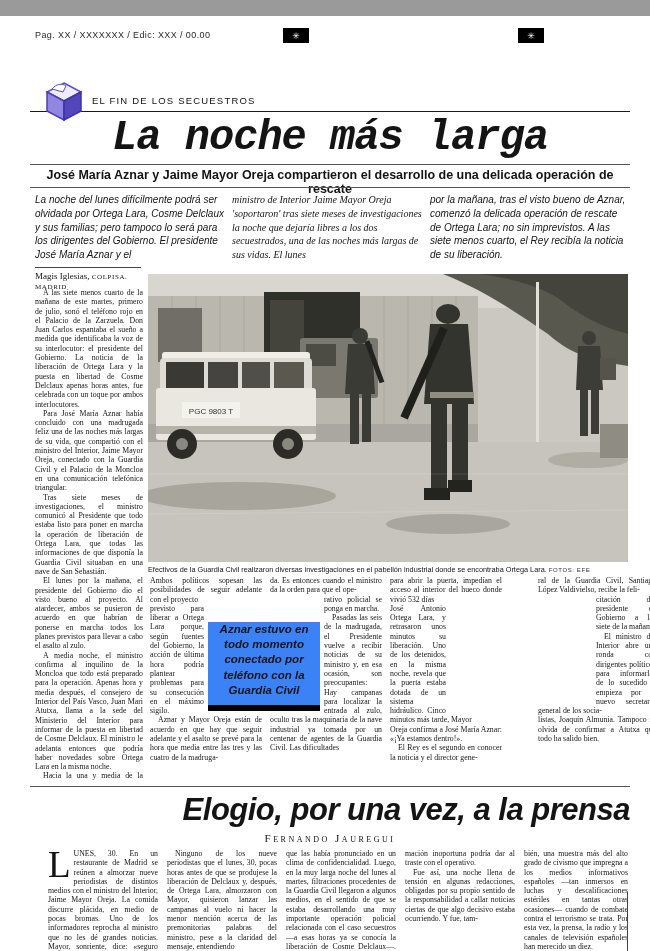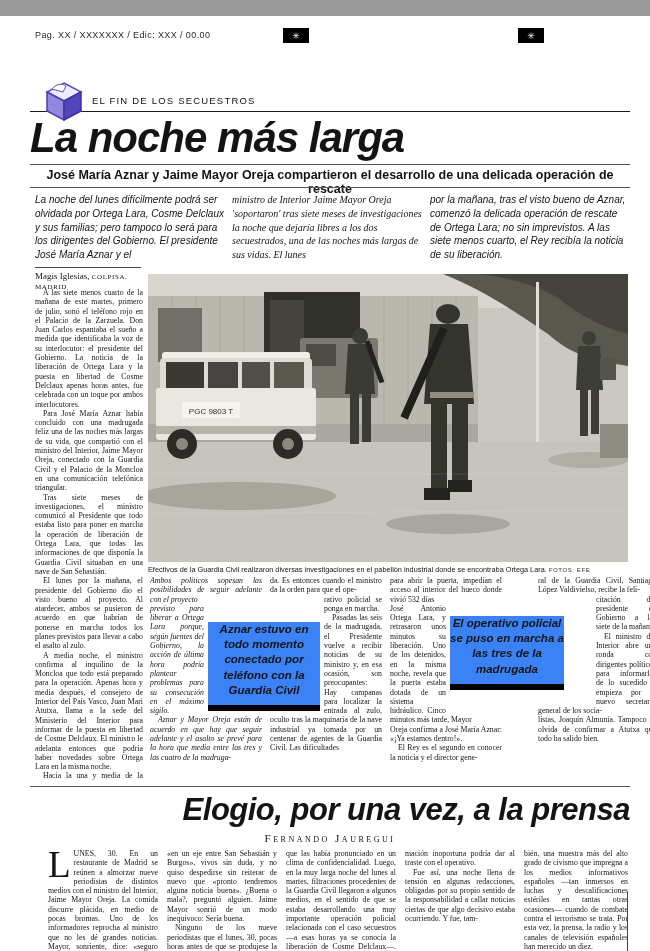--- a/index.html
+++ b/index.html
@@ -5,22 +5,22 @@
   html,body{margin:0;padding:0;background:#9a9a9a;}
   .sheet{position:relative;width:650px;height:951px;margin:16px auto;background:#ffffff;
          overflow:hidden;color:#141414;font-family:"Liberation Serif",serif;}
   .abs{position:absolute;}
   .masthead{font-family:"Liberation Sans",sans-serif;font-size:9px;color:#2a2a2a;letter-spacing:.4px;}
   .pmark{width:26px;height:15px;background:#000;color:#fff;display:flex;align-items:center;
          justify-content:center;font-size:9px;font-family:"DejaVu Sans",sans-serif;}
   .hrule{background:#1a1a1a;height:1px;}
   .vrule{background:#1a1a1a;width:1px;}
   .kicker{font-family:"Liberation Sans",sans-serif;font-size:9.5px;letter-spacing:1.2px;color:#111;}
-  .headline{font-family:Liberation Sans, sans-serif;font-style:italic;font-weight:bold;
-            font-size:42px;letter-spacing:-1px;text-align:left;line-height:1.05;}
+  .headline{font-family:Liberation Mono, monospace;font-style:italic;font-weight:bold;
+            font-size:42px;letter-spacing:-1px;text-align:center;line-height:1.05;}
   .deck{font-family:"Liberation Sans",sans-serif;font-weight:bold;font-size:12.5px;text-align:center;}
   .lead{font-family:"Liberation Sans",sans-serif;font-style:italic;font-size:10px;line-height:1.38;
         overflow:hidden;}
   .byline{font-size:9px;}
   .byline .ag{font-size:7px;letter-spacing:.6px;}
   .bodycol{font-size:7.8px;line-height:9.3px;text-align:justify;overflow:hidden;}
   .bodycol p{margin:0;}
   .bodycol p.ind{text-indent:8px;}
   .fspacer{background:transparent;}
   .fR{float:right;}
@@ -142,21 +142,21 @@
 
   <div class="abs bodycol" style="left:35px;top:272px;width:108px;height:494px;">
     <p class="ind">A las siete menos cuarto de la mañana de este martes, primero de julio, sonó el teléfono rojo en el Palacio de la Zarzuela. Don Juan Carlos espantaba el sueño a medida que identificaba la voz de su interlocutor: el presidente del Gobierno. La noticia de la liberación de Ortega Lara y la puesta en libertad de Cosme Delclaux apenas horas antes, fue celebrada con un toque por ambos interlocutores.</p>
     <p class="ind">Para José María Aznar había concluido con una madrugada feliz una de las noches más largas de su vida, que compartió con el ministro del Interior, Jaime Mayor Oreja, conectado con la Guardia Civil y el Palacio de la Moncloa en una comunicación telefónica triangular.</p>
     <p class="ind">Tras siete meses de investigaciones, el ministro comunicó al Presidente que todo estaba listo para poner en marcha la operación de liberación de Ortega Lara, que todas las informaciones de que disponía la Guardia Civil situaban en una nave de San Sebastián.</p>
     <p class="ind">El lunes por la mañana, el presidente del Gobierno dio el visto bueno al proyecto. Al atardecer, ambos se pusieron de acuerdo en que habrían de ponerse en marcha todos los planes previstos para llevar a cabo el asalto al zulo.</p>
     <p class="ind">A media noche, el ministro confirma al inquilino de la Moncloa que todo está preparado para la operación. Apenas hora y media después, el consejero de Interior del País Vasco, Juan Mari Atutxa, llama a la sede del Ministerio del Interior para informar de la puesta en libertad de Cosme Delclaux. El ministro le adelanta entonces que podría haber novedades sobre Ortega Lara en la misma noche.</p>
     <p class="ind">Hacia la una y media de la madrugada, Jaime Mayor Oreja informa al Presidente que Cosme Delclaux está en libertad.</p>
   </div>
 
-  <div class="abs bodycol" style="left:150px;top:560px;width:112px;height:205px;font-style:italic;">
+  <div class="abs bodycol" style="left:150px;top:560px;width:112px;height:205px;">
     <p>Ambos políticos sopesan las posibilidades de seguir adelante con el proyecto</p>
     <div class="fspacer fR" style="width:58px;height:110px;"></div>
     <p>previsto para liberar a Ortega Lara porque, según fuentes del Gobierno, la acción de última hora podría plantear problemas para su consecución en el máximo sigilo.</p>
     <p class="ind">Aznar y Mayor Oreja están de acuerdo en que hay que seguir adelante y el asalto se prevé para la hora que media entre las tres y las cuatro de la madruga-</p>
   </div>
 
   <div class="abs bodycol" style="left:270px;top:560px;width:112px;height:205px;">
     <p>da. Es entonces cuando el ministro da la orden para que el ope-</p>
     <div class="fspacer fL" style="width:54px;height:112px;"></div>
     <p>rativo policial se ponga en marcha.</p>
@@ -176,34 +176,29 @@
     <div class="fspacer fL" style="width:58px;height:106px;"></div>
     <p>citación del presidente de Gobierno a las siete de la mañana.</p>
     <p class="ind">El ministro del Interior abre una ronda con dirigentes políticos para informarles de lo sucedido y empieza por el nuevo secretario general de los socia-</p>
     <p>listas, Joaquín Almunia. Tampoco se olvida de confirmar a Atutxa que todo ha salido bien.</p>
   </div>
 
   <div class="abs pullquote" style="left:208px;top:606px;width:112px;">
     <div>Aznar estuvo en todo momento conectado por teléfono con la Guardia Civil</div>
     <div class="bar"></div>
   </div>
-  <div class="abs pullquote" style="left:450px;top:600px;width:114px;">
-    <div>El operativo policial se puso en marcha a las tres de la madrugada</div>
-    <div class="bar"></div>
-  </div>
 
   <div class="abs hrule" style="left:30px;top:770px;width:600px;background:#555;"></div>
   <div class="abs a2-headline" style="left:30px;top:776px;width:600px;">Elogio, por una vez, a la prensa</div>
   <div class="abs a2-byline" style="left:30px;top:816px;width:600px;">Fernando Jauregui</div>
 
   <div class="abs bodycol" style="left:48px;top:833px;width:110px;height:118px;">
     <p><span class="dropcap">L</span><span>UNES, 30. En un restaurante de Madrid se reúnen a almorzar nueve periodistas de distintos medios con el ministro del Interior, Jaime Mayor Oreja. La comida discurre plácida, en medio de pocas bromas. Uno de los informadores reprocha al ministro que no les dé grandes noticias. Mayor, sonriente, dice: «seguro que pronto tendréis noticias». Luego, refiriéndose en concreto al tema —de inevitable pregunta— de los secuestros de Ortega Lara y Delclaux, advirtió: «debéis confiar en las Fuerzas de Seguridad». Recalcó que los dos secuestrados se encontraban en España,</span></p>
   </div>
   <div class="abs bodycol" style="left:167px;top:833px;width:110px;height:118px;">
-    <p>«en un eje entre San Sebastián y Burgos», vivos sin duda, y no quiso despedirse sin reiterar de nuevo que «pronto tendremos alguna noticia buena». ¿Buena o mala?, preguntó alguien. Jaime Mayor sonrió de un modo inequívoco: Sería buena.</p>
     <p class="ind">Ninguno de los nueve periodistas que el lunes, 30, pocas horas antes de que se produjese la liberación de Delclaux y, después, de Ortega Lara, almorzaron con Mayor, quisieron lanzar las campanas al vuelo ni hacer la menor mención acerca de las premonitorias palabras del ministro, pese a la claridad del mensaje, entendiendo</p>
   </div>
   <div class="abs bodycol" style="left:286px;top:833px;width:110px;height:118px;">
     <p>que las había pronunciado en un clima de confidencialidad. Luego, en la muy larga noche del lunes al martes, filtraciones procedentes de la Guardia Civil llegaron a algunos medios, en el sentido de que se estaba desarrollando una muy importante operación policial relacionada con el caso secuestros —a esas horas ya se conocía la liberación de Cosme Delclaux—. Sin embargo, ninguno de los varios medios que tuvieron conocimiento de esta operación —consta, al menos, que dos emisoras radiofónicas lo sabían— quiso avanzar el 'pisotón' noticioso, porque autoridades de Interior explicaron que cualquier infor-</p>
   </div>
   <div class="abs bodycol" style="left:405px;top:833px;width:110px;height:118px;">
     <p>mación inoportuna podría dar al traste con el operativo.</p>
     <p class="ind">Fue así, una noche llena de tensión en algunas redacciones, obligadas por su propio sentido de la responsabilidad a callar noticias ciertas de que algo decisivo estaba ocurriendo. Y fue, tam-</p>
   </div>
   <div class="abs bodycol" style="left:524px;top:833px;width:104px;height:118px;">

